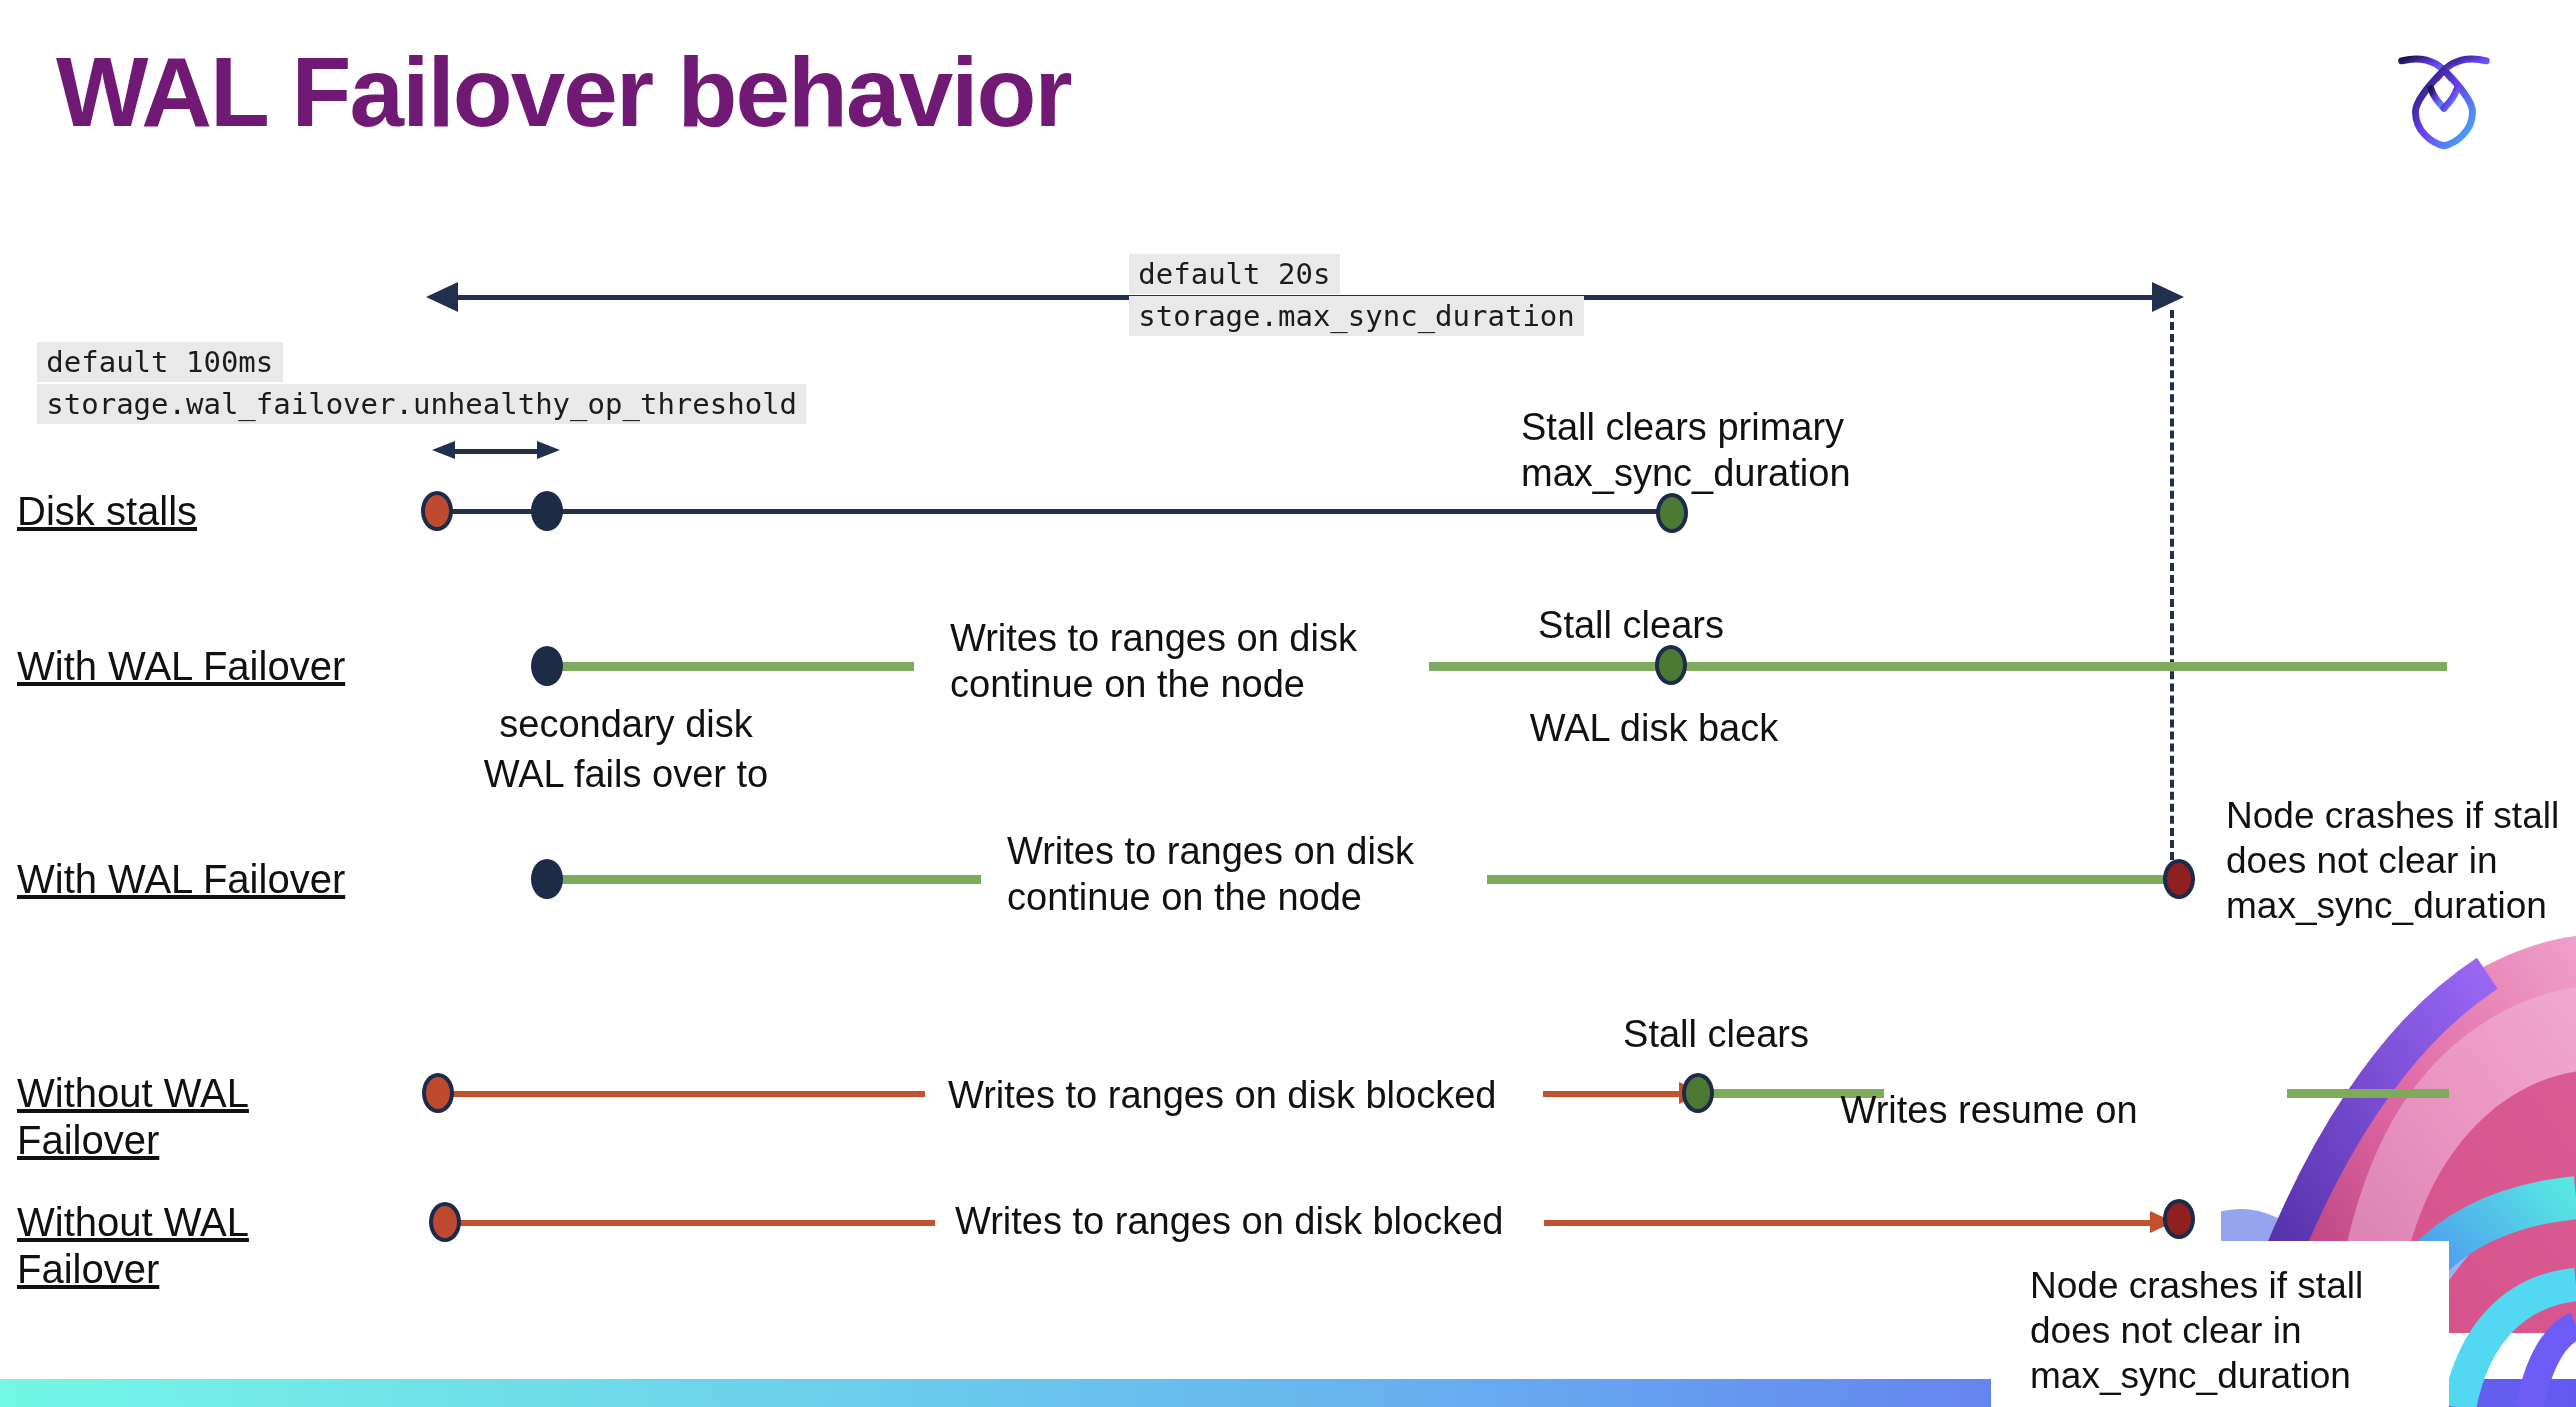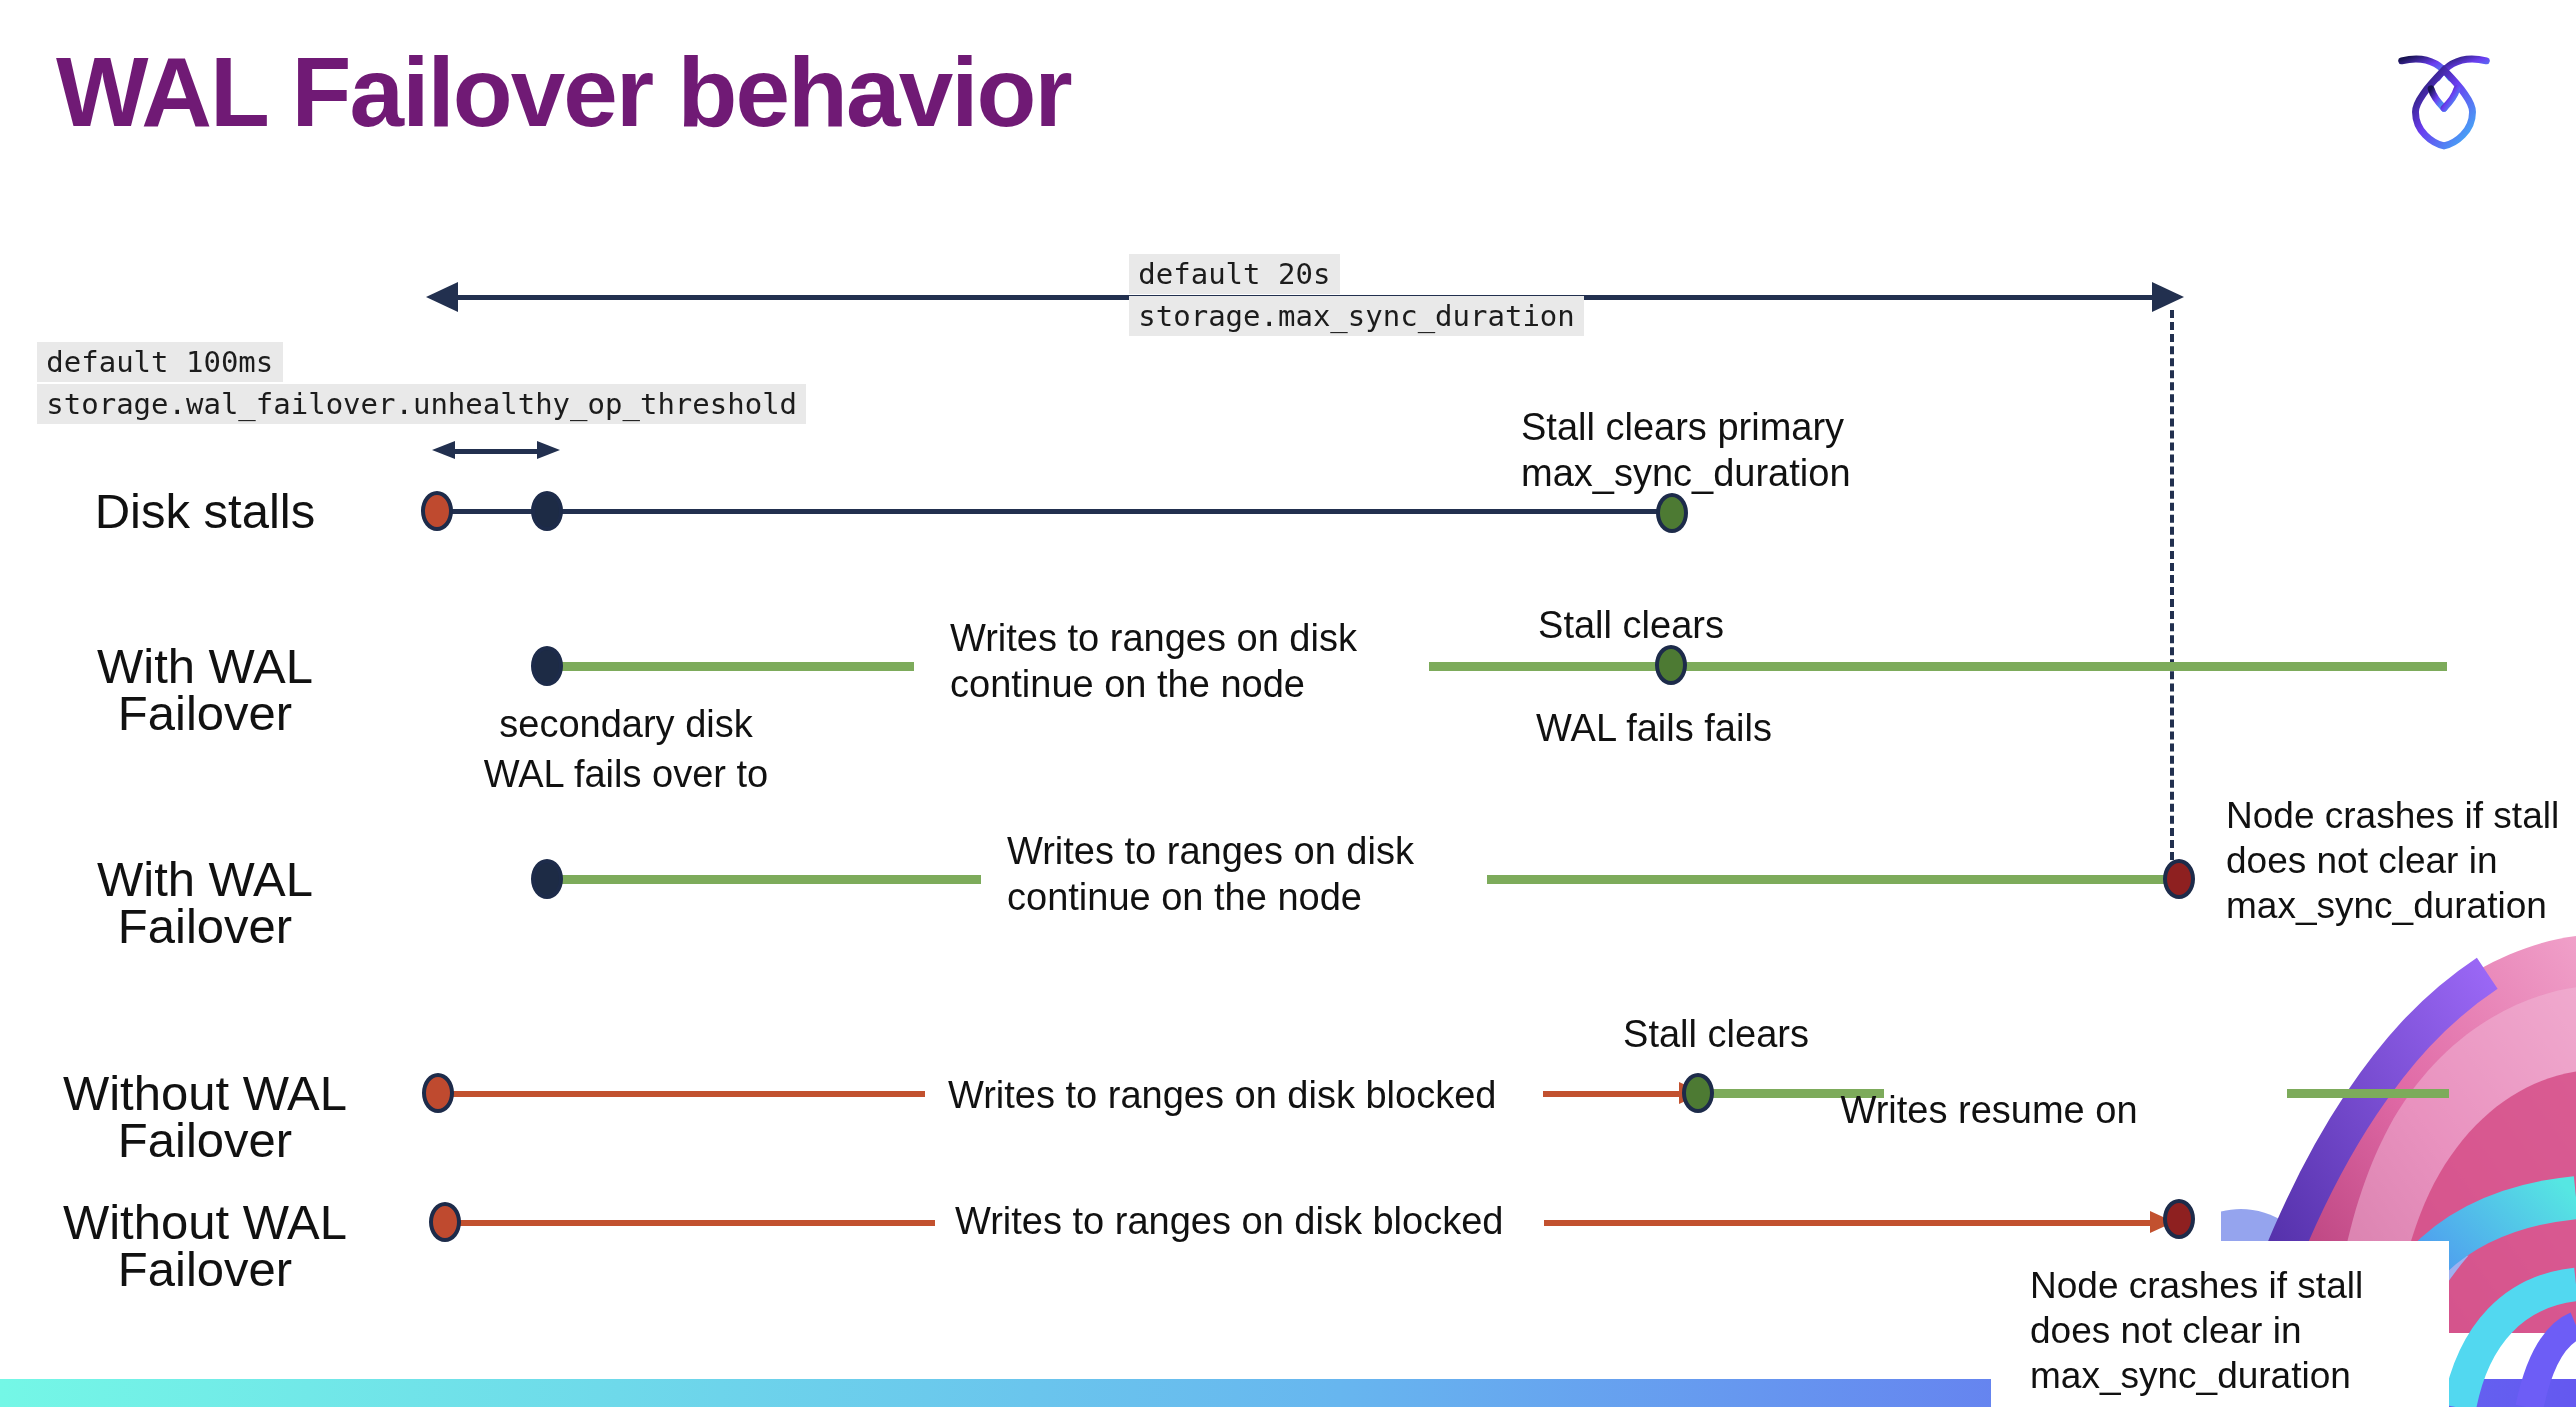--- a/index.html
+++ b/index.html
@@ -3,21 +3,21 @@
 <meta charset="utf-8">
 <style>
   html,body{margin:0;padding:0;background:#fff;}
   #canvas{position:relative;width:2576px;height:1408px;background:#ffffff;overflow:hidden;
           font-family:"Liberation Sans",sans-serif;color:#111;}
   .title{position:absolute;left:56px;top:36px;font-size:98px;font-weight:700;letter-spacing:-1.9px;color:#701a75;}
   
   .code{position:absolute;font-family:"DejaVu Sans Mono",monospace;font-size:29px;color:#1c1c1c;
         background:#e9e9e9;padding:2.8px 9.3px;white-space:pre;}
   
-  .rowlabel{position:absolute;left:17px;width:376px;text-align:center;font-size:49px;line-height:47px;}
+  .rowlabel{position:absolute;left:17px;width:376px;text-align:left;font-size:40px;line-height:47px;text-decoration:underline;}
   
   .txt{position:absolute;font-size:38px;line-height:46px;}
   .center{text-align:center;}
   
   .hline{position:absolute;}
   .navy-l{height:4.7px;background:#22304f;}
   .green-l{height:9.3px;background:#7dab5b;}
   .red-l{height:5.6px;background:#c2512f;}
   .dash-v{position:absolute;width:0;border-left:4.7px dashed #22304f;}
   
@@ -134,21 +134,21 @@
   <div class="txt" style="left:950px;top:615px;">
     <div>Writes to ranges on disk</div>
     <div>continue on the node</div>
   </div>
   <div class="txt center" style="left:1491px;top:602px;width:280px;">Stall clears</div>
   <div class="txt center" style="left:439px;top:699px;width:374px;line-height:50px;">
     <div>secondary disk</div>
     <div>WAL fails over to</div>
   </div>
   <div class="txt center" style="left:1467px;top:703px;width:374px;line-height:50px;">
-    <div>WAL fails  fails</div>
+    <div>WAL disk  back</div>
   </div>
 
   <div class="hline green-l" style="left:559px;top:875px;width:422px;"></div>
   <div class="hline green-l" style="left:1487px;top:875px;width:693px;"></div>
   <div class="dot navy" style="left:531px;top:859px;"></div>
   <div class="dot darkred" style="left:2163px;top:859px;"></div>
   <div class="txt" style="left:1007px;top:828px;">
     <div>Writes to ranges on disk</div>
     <div>continue on the node</div>
   </div>

